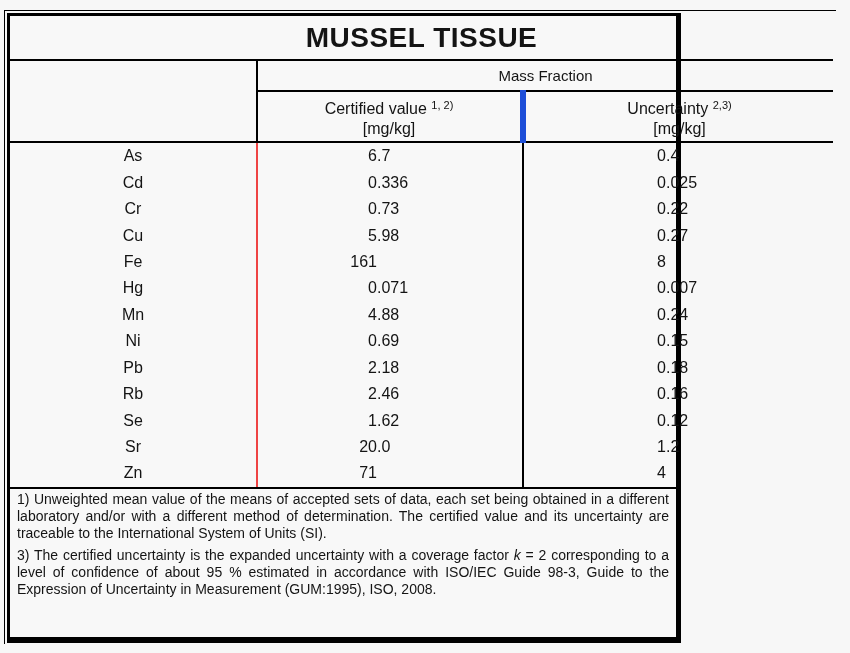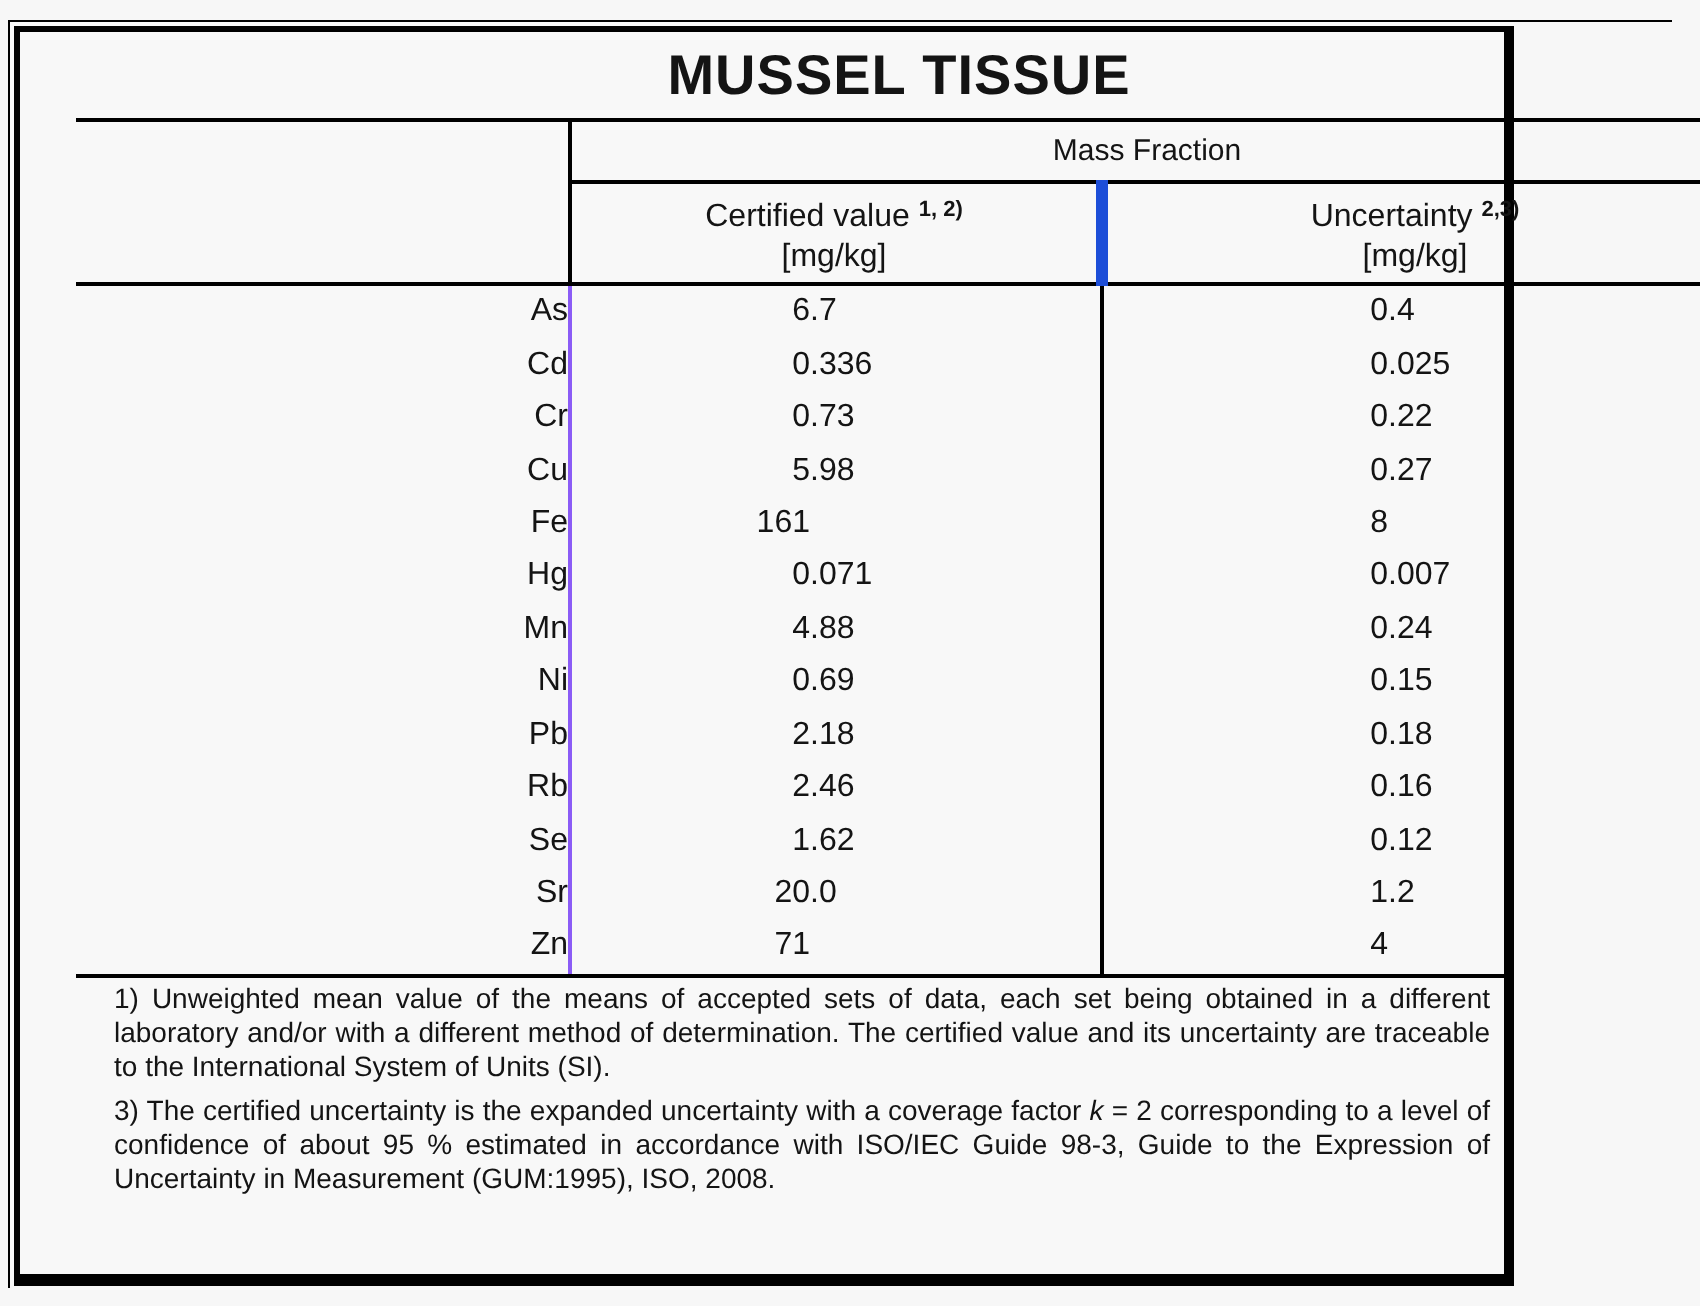--- a/index.html
+++ b/index.html
@@ -13,27 +13,26 @@
 
   
   .thin-frame {
     position:absolute; left:4px; top:10px; width:831px; height:633px;
     border-top:1px solid #000; border-left:1px solid #000;
     pointer-events:none;
   }
 
   
   .doc {
-    position:absolute; left:7px; top:13px; width:750px; height:630px;
+    position:absolute; left:7px; top:13px; width:674px; height:630px;
     box-sizing:border-box;
     border:3px solid #000;
     border-right:5px solid #000;
     border-bottom:6px solid #000;
     background:#f8f8f8;
-    padding-left:28px;
   }
 
   table.tbl { border-collapse:collapse; table-layout:fixed; width:823px; }
   col.c1 { width:247px; }
   col.c2 { width:266px; }
   col.c3 { width:310px; }
 
   td { padding:0; }
 
   .title-cell {
@@ -45,40 +44,40 @@
   .mf {
     height:29px; text-align:center; vertical-align:middle;
     font-size:15px; border-bottom:2px solid #000;
   }
   .hdr {
     height:49px; text-align:center; vertical-align:middle;
     font-size:16px; line-height:20px;
     border-bottom:2px solid #000;
   }
   .hdr.u-h { border-left:6px solid #1d4ed8; }
-  .sup { font-size:11px; vertical-align:5px;font-weight:bold; }
+  .sup { font-size:11px; vertical-align:5px; }
 
   tbody.rows td { height:26.45px; font-size:16px; vertical-align:middle; }
-  td.el { text-align:right; border-right:2px solid #8b5cf6;margin-left:20px; }
+  td.el { text-align:center; border-right:2px solid #ef4444;margin-left:20px; }
   td.u  { border-left:2px solid #000; }
 
   
   .dnum { display:flex; }
   .dnum .ip { display:block; text-align:right; white-space:pre; }
   .dnum .fp { display:block; text-align:left; white-space:pre; }
   td.c .ip { width:119px; }
   td.u .ip { width:142px; }
 
   .footnotes {
     border-top:2px solid #000;
     padding:2px 7px 0 7px;
     font-size:14px; line-height:17px;
     text-align:justify;
   }
-  .footnotes p { margin:0 0 5px 12px; }
+  .footnotes p { margin:0 0 5px 0; }
   .footnotes i { font-style:italic; }
 </style>
 </head>
 <body style="background: rgb(247, 247, 247);">
 
 <div class="page" style="background: rgb(247, 247, 247);">
   <div class="thin-frame"></div>
   <div class="doc">
 
     <table class="tbl">

